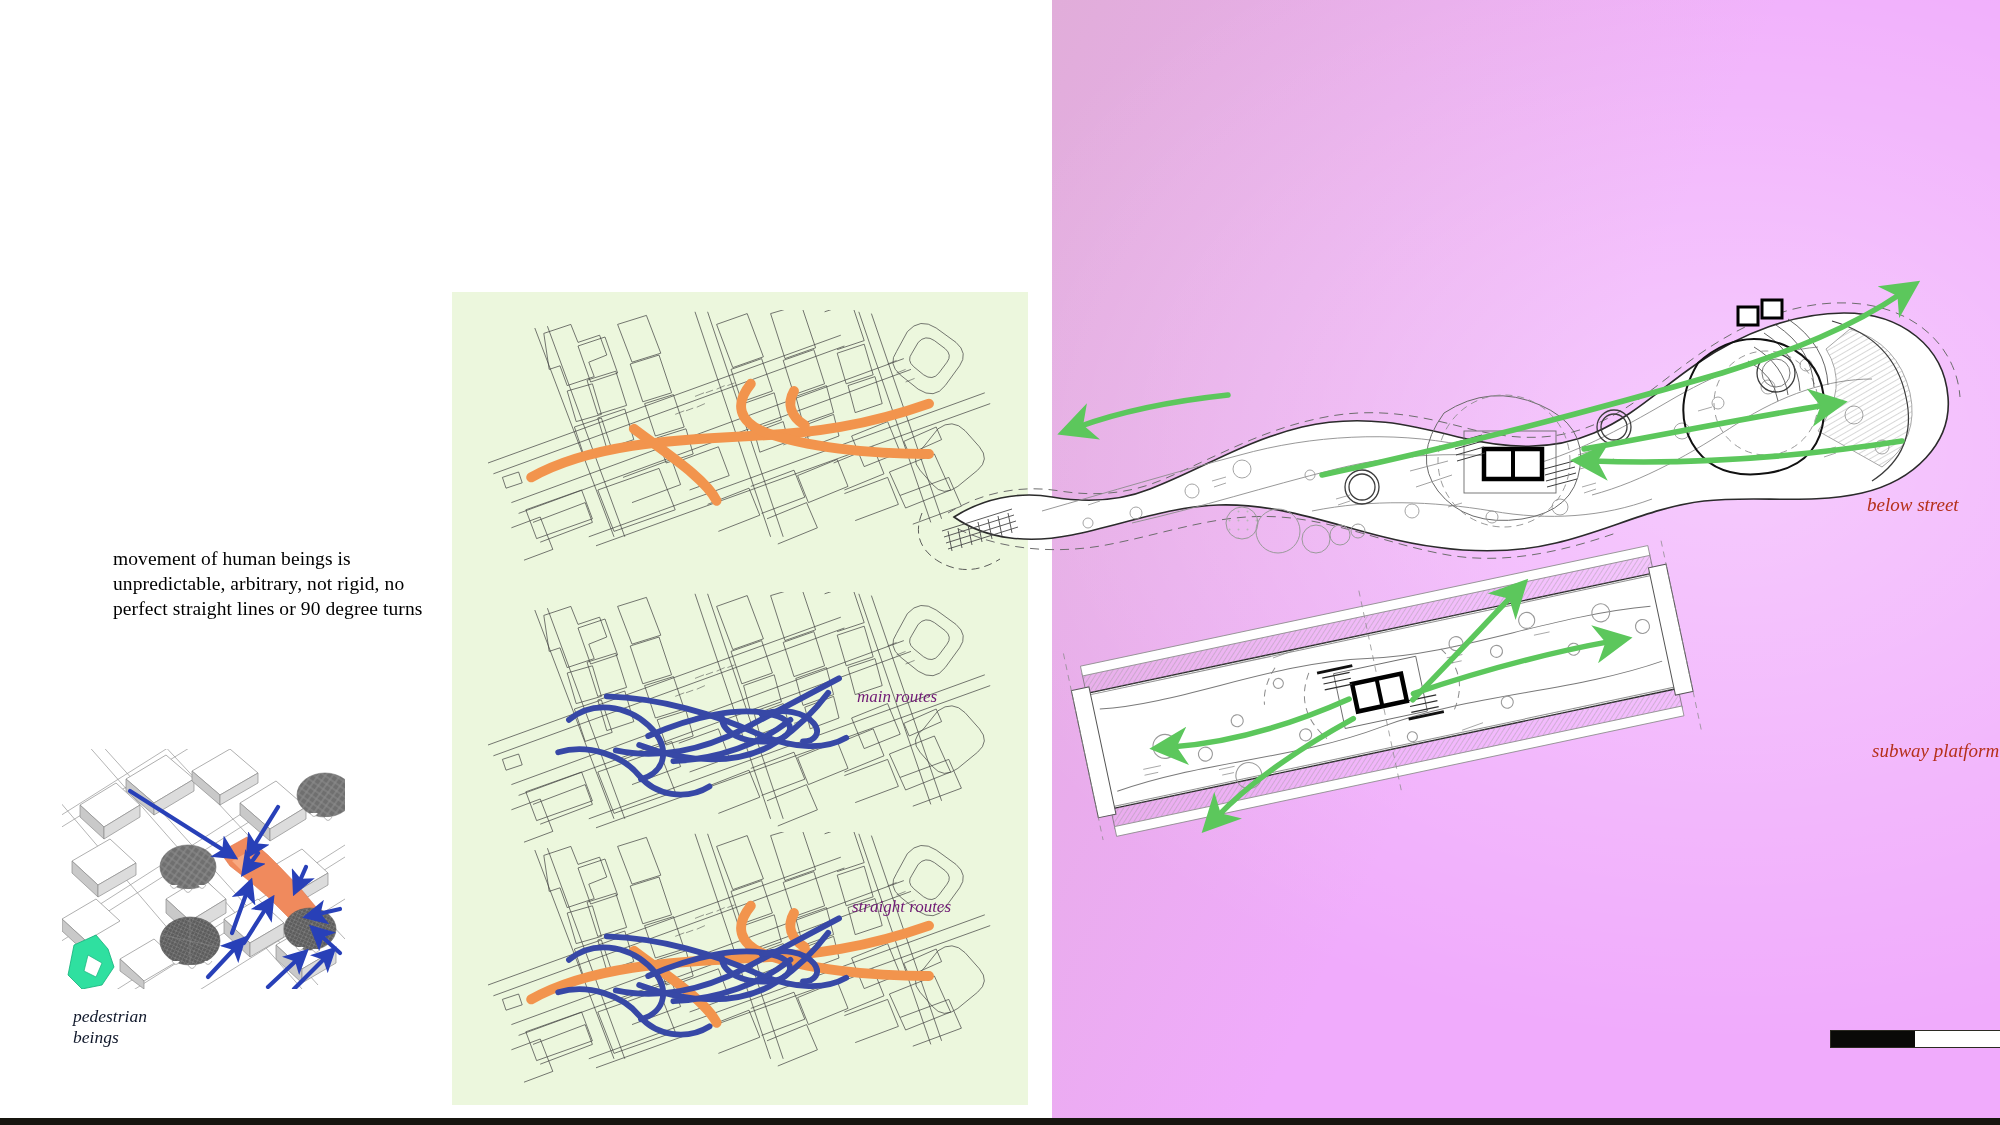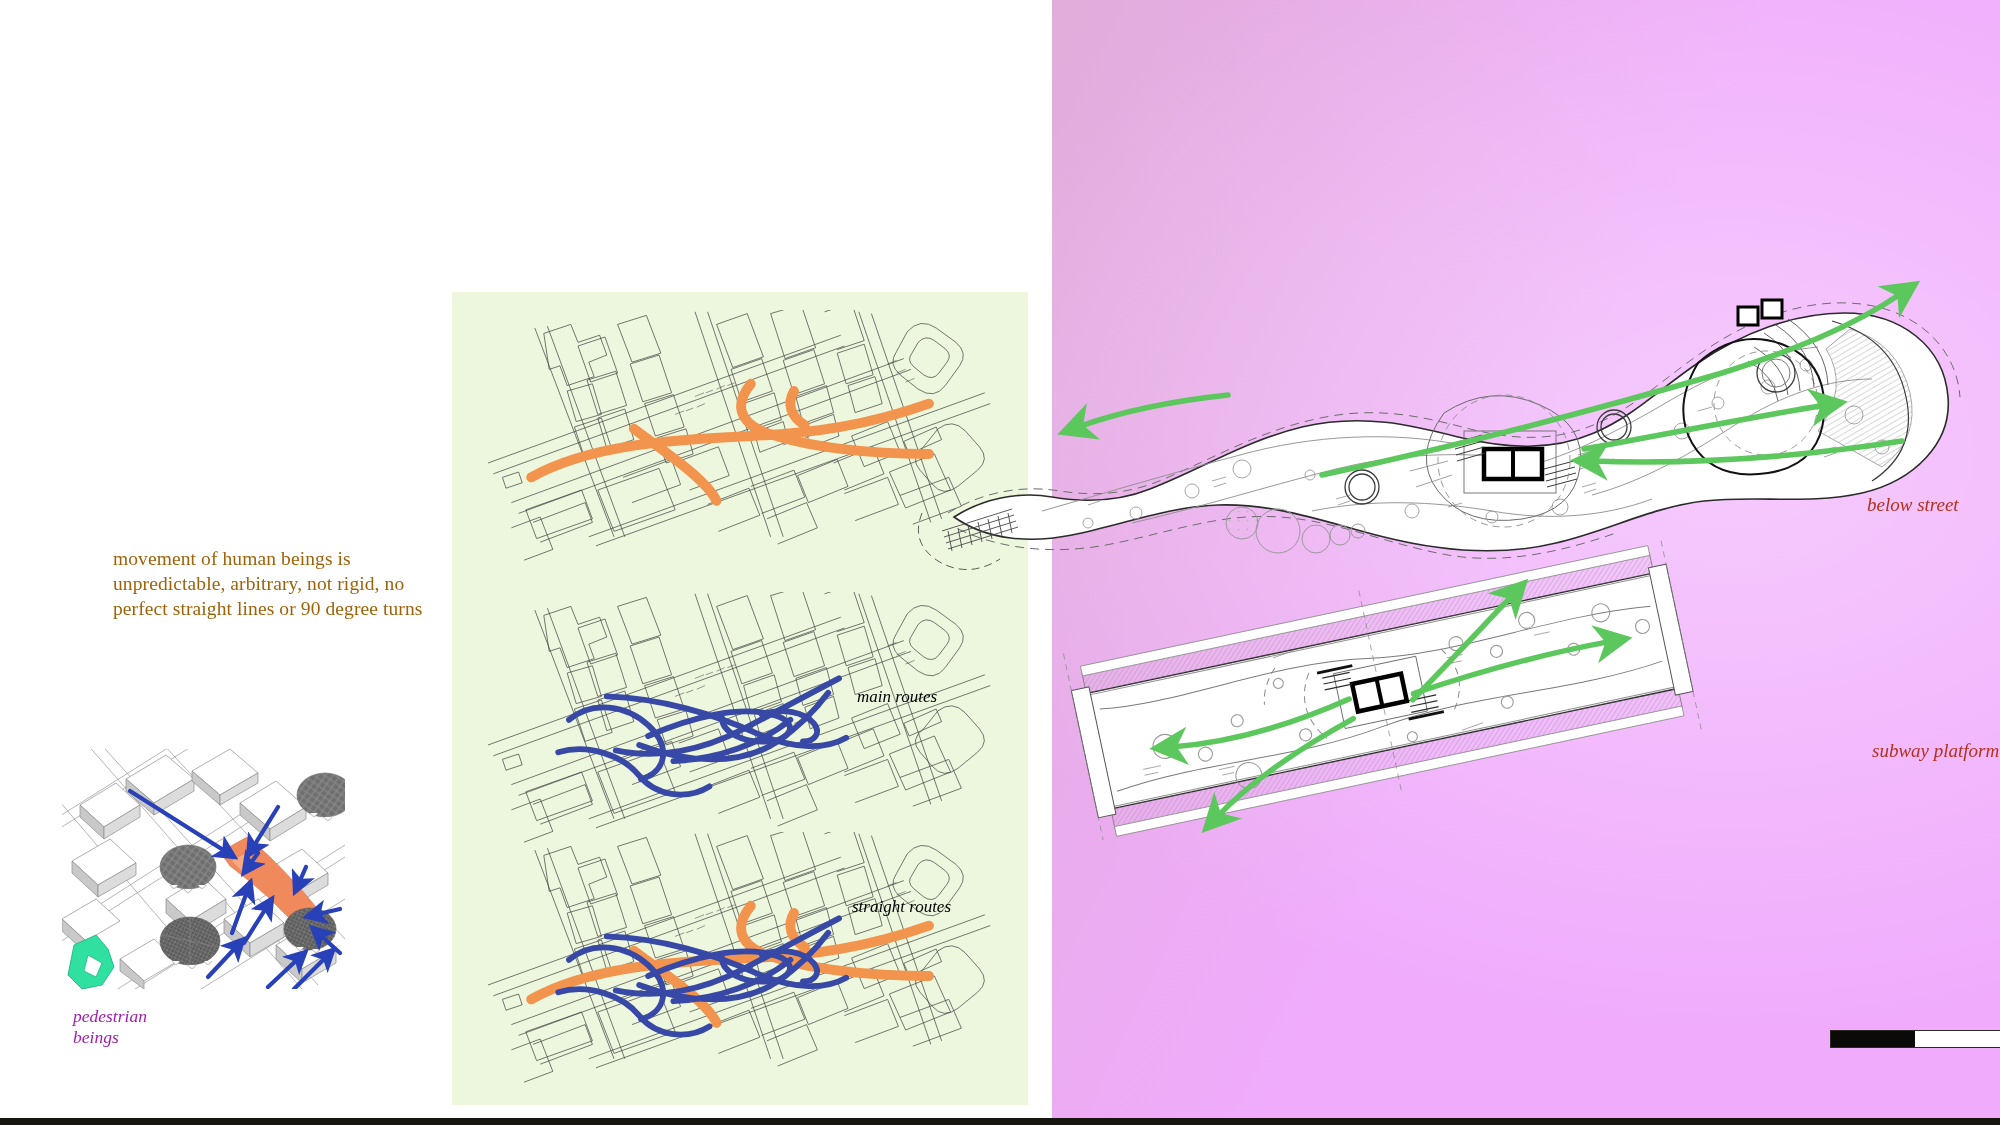--- a/index.html
+++ b/index.html
@@ -7,46 +7,46 @@
        font-family:"Liberation Serif",serif;}
 
   .board{position:absolute;inset:0;background:#ffffff;}
 
   
   #panel-left{position:absolute;left:0;top:0;width:452px;height:1125px;background:#ffffff;}
 
   #statement{
     position:absolute;left:113px;top:546px;width:310px;
     font-family:"Liberation Serif",serif;
-    font-size:19.5px;line-height:25px;color:#a16207;letter-spacing:.1px;
+    font-size:19.5px;line-height:25px;color:#000000;letter-spacing:.1px;
   }
 
   #axon-wrap{position:absolute;left:62px;top:749px;width:283px;height:240px;}
   #axon-svg{display:block;width:283px;height:240px;}
 
   #label-pedestrian{
     position:absolute;left:73px;top:1006px;width:200px;
     font-family:"Liberation Serif",serif;font-style:italic;
-    font-size:17.5px;line-height:21px;color:#a21caf;
+    font-size:17.5px;line-height:21px;color:#0f172a;
   }
 
   
   #panel-middle{
     position:absolute;left:452px;top:292px;width:576px;height:813px;
     background:#ecf7dd;
   }
   .map-slot{position:absolute;left:0;width:576px;height:252px;}
   #map-1{top:18px;}
   #map-2{top:300px;}
   #map-3{top:540px;}
   .map-svg{display:block;width:576px;height:252px;}
 
   .route-label{
     position:absolute;font-family:"Liberation Serif",serif;font-style:italic;
-    font-size:17px;color:#000000;white-space:nowrap;
+    font-size:17px;color:#701a75;white-space:nowrap;
   }
   #label-main{left:405px;top:395px;}
   #label-potential{left:400px;top:605px;}
 
   
   #panel-right{
     position:absolute;left:1052px;top:0;width:1096px;height:1125px;
     background:#f0abfc;
   }
   #tan-grad{

